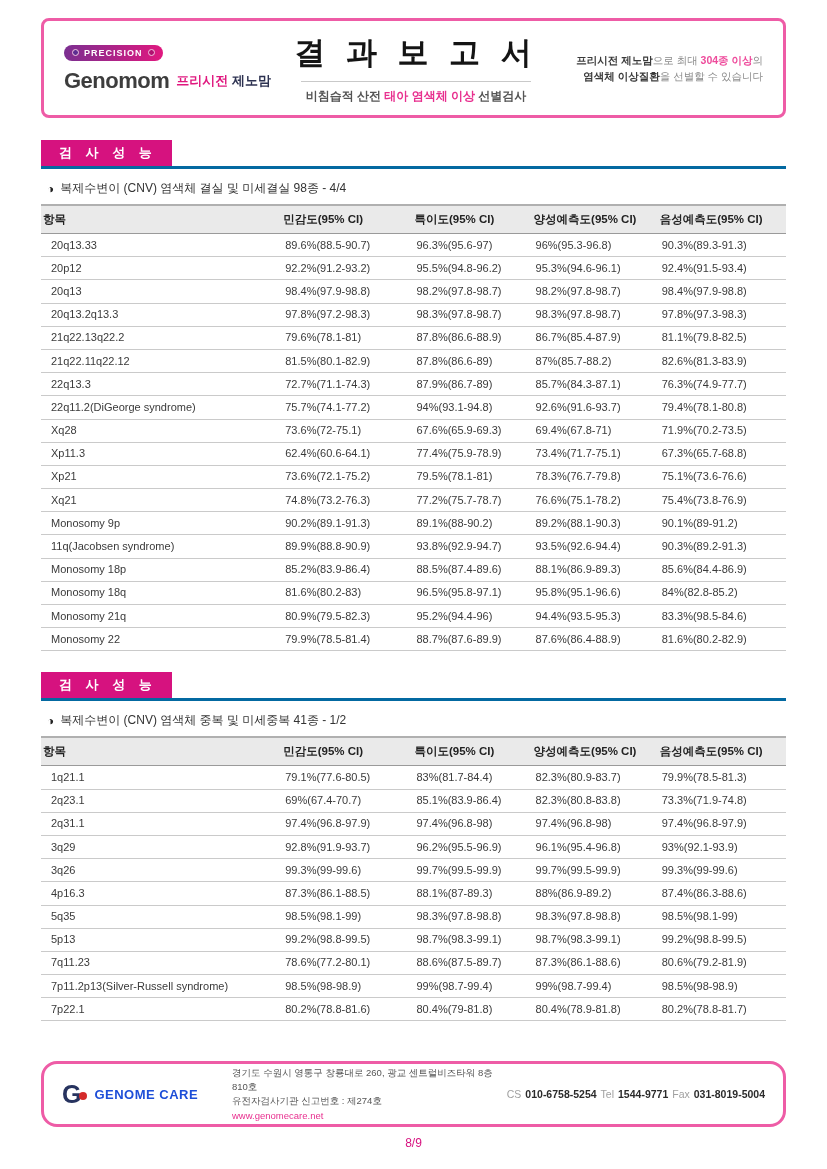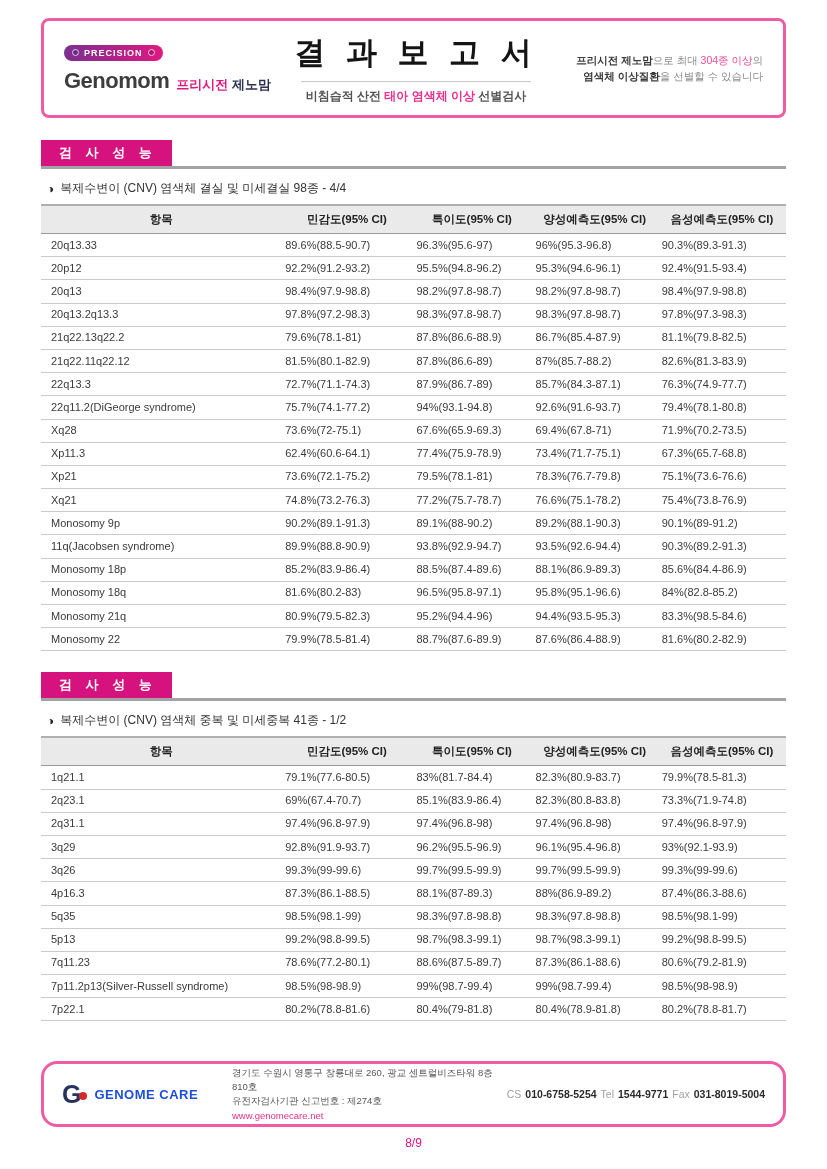--- a/index.html
+++ b/index.html
@@ -11,49 +11,49 @@
   .header-box { border:3px solid #ee5ca6; border-radius:8px; height:100px;
     display:flex; align-items:center; padding:0 20px; }
   .brand { width:215px; }
   .badge-pill { display:inline-flex; align-items:center; gap:5px;
     background:linear-gradient(90deg,#7b2f91,#e0187f); color:#fff;
     font-size:9px; font-weight:bold; letter-spacing:1px;
     border-radius:9px; padding:3px 8px; }
   .badge-dot { width:7px; height:7px; border-radius:50%; border:1.5px solid #f3c8e2; display:inline-block; }
   .badge-dot.left { background:#5c2d91; }
   .badge-dot.right { background:#b01070; }
-  .brand-row { margin-top:7px; display:flex; align-items:flex-end; gap:7px; }
+  .brand-row { margin-top:7px; display:flex; align-items:center; gap:7px; }
   .brand-name { font-size:22px; font-weight:800; color:#3d3d3d; letter-spacing:-0.5px; }
   .brand-kr { font-size:13px; font-weight:800; }
   .brand-kr .pink { color:#e0187f; }
   .brand-kr .dark { color:#2c3150; }
 
   .title-wrap { flex:1; text-align:center; }
   .report-title { font-size:31px; font-weight:800; color:#141414; letter-spacing:6px; }
   .title-divider { width:230px; height:1px; background:#c9c9c9; margin:7px auto 6px auto; }
   .report-subtitle { font-size:12px; color:#555; font-weight:bold; }
   .report-subtitle .hl { color:#e8308f; }
 
   .tagline { width:210px; text-align:right; font-size:10.5px; line-height:1.55; color:#8a8a8a; }
   .tagline b { color:#3a3a3a; }
-  .tagline .hl { color:#ee4a9b; font-weight:normal;text-align:center; }
+  .tagline .hl { color:#ee4a9b; font-weight:bold;text-align:center; }
 
   
   .section { margin-top:21px; }
   .section:first-of-type { margin-top:22px; }
-  .section-bar { border-bottom:3px solid #a3a3a3; line-height:0; }
+  .section-bar { border-bottom:3px solid #0369a1; line-height:0; }
   .section-label { display:inline-block; background:#d6127f; color:#ffffff;
     font-size:13px; font-weight:bold; letter-spacing:5px;
     padding:6px 15px 6px 18px; line-height:14px; }
   .table-subtitle { margin:11px 0 7px 6px; font-size:12px; color:#333; display:flex; align-items:center; gap:6px; }
   .table-subtitle .bullet { font-size:12px; color:#222; }
 
   table { width:100%; border-collapse:collapse; table-layout:fixed; }
   thead th { background:#eaeaea; border-top:2px solid #b0b0b0; border-bottom:1px solid #9a9a9a;
-    font-size:11.5px; font-weight:bold; color:#222; padding:6px 2px; text-align:center; }
+    font-size:11.5px; font-weight:bold; color:#222; padding:6px 2px; text-align:left; }
   tbody td { border-bottom:1.5px solid #cacaca; font-size:11px; color:#3a3a3a;
     padding:4.6px 4px; line-height:13px; text-align:left; }
   th:nth-child(1), td:nth-child(1) { width:238px; }
   th:nth-child(2), td:nth-child(2) { width:130px; }
   th:nth-child(3), td:nth-child(3) { width:118px; }
   th:nth-child(4), td:nth-child(4) { width:125px; }
   th:nth-child(5), td:nth-child(5) { width:127px; }
   td:nth-child(1) { padding-left:10px; }
 
   

